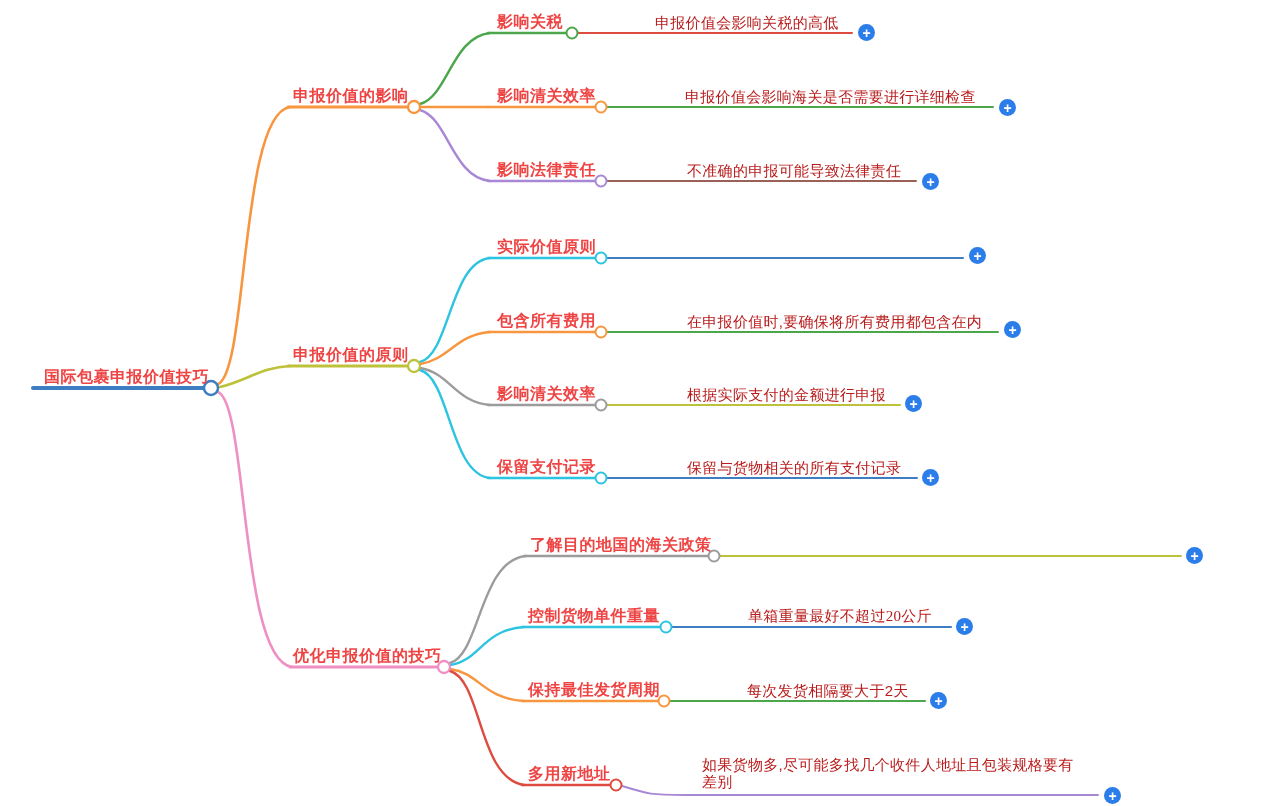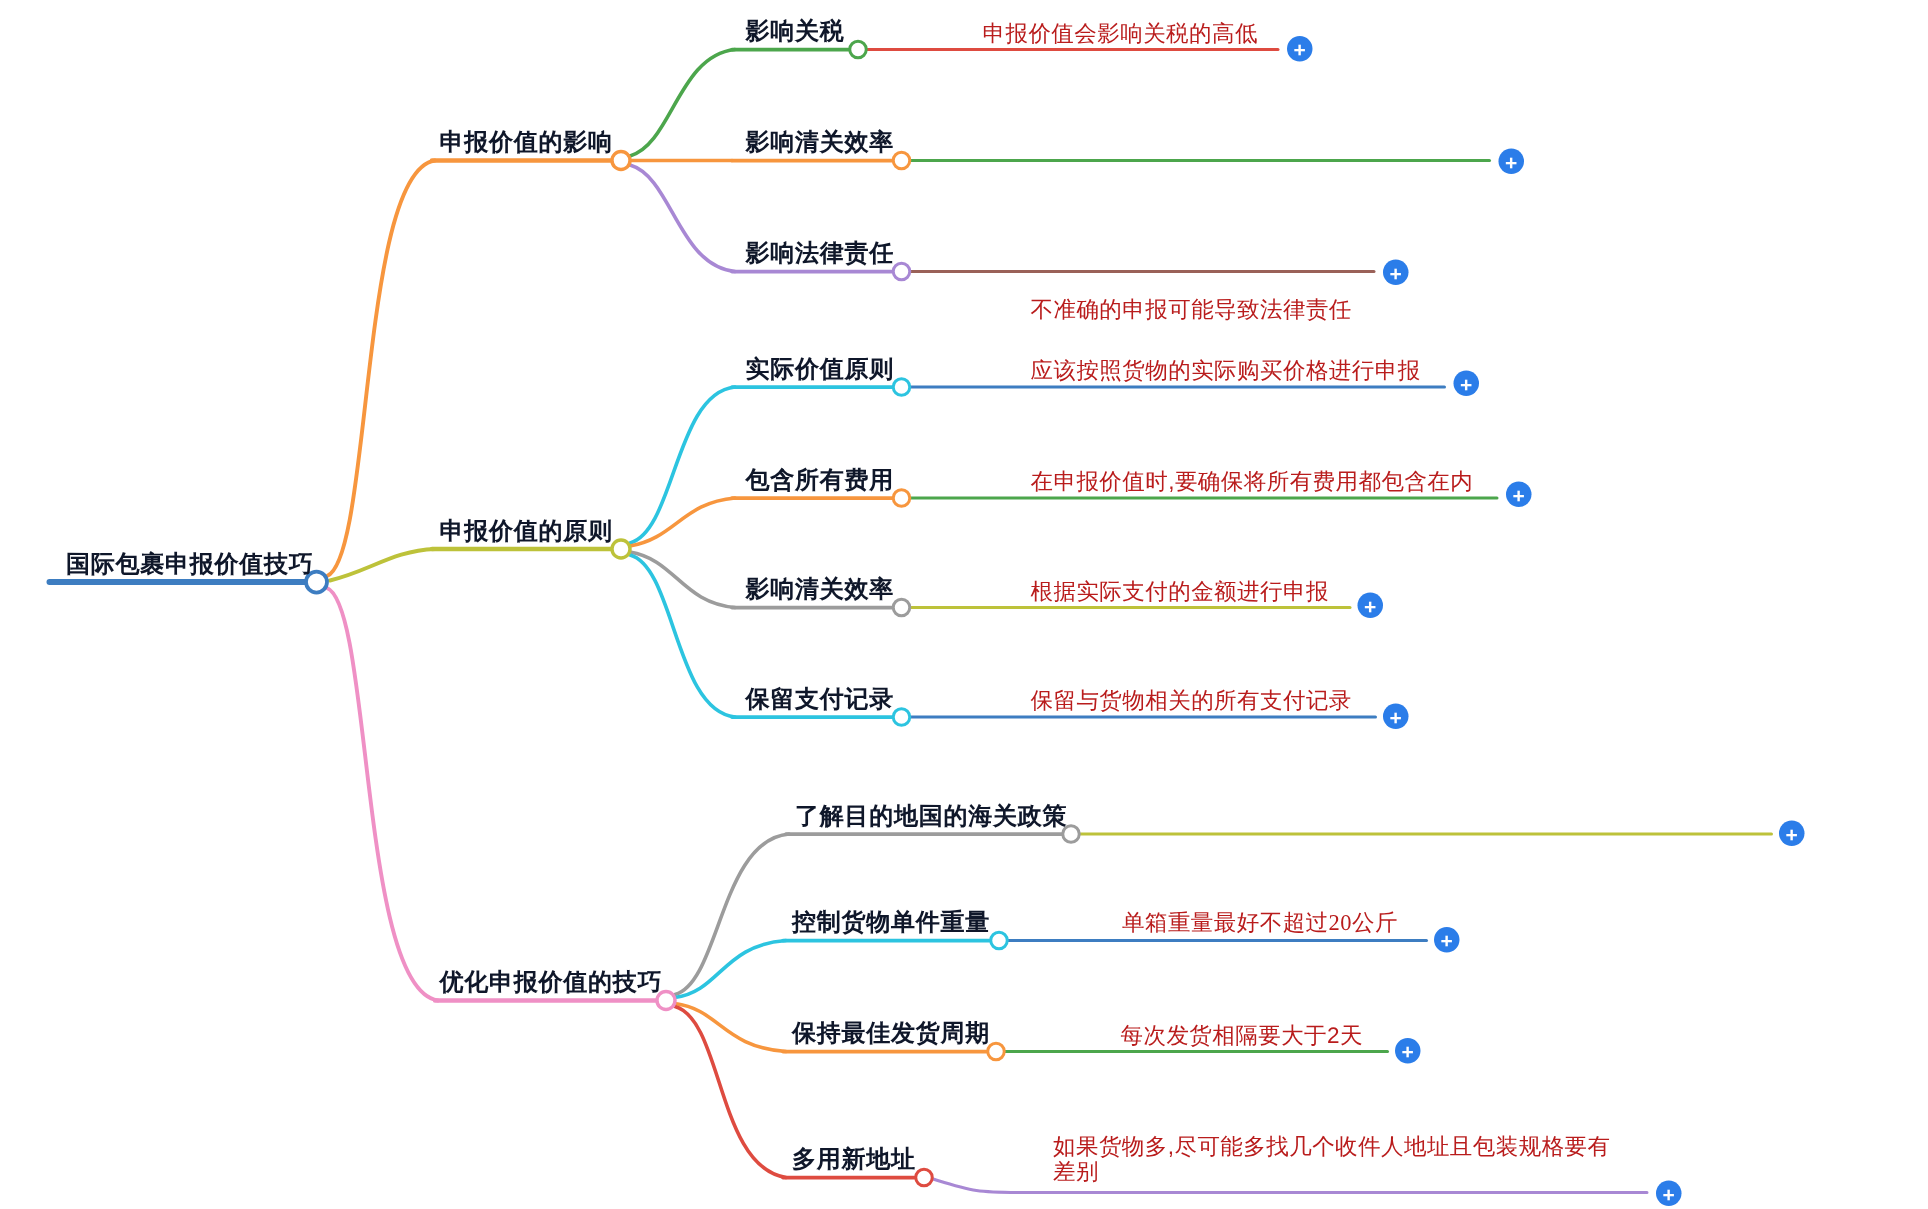--- a/index.html
+++ b/index.html
@@ -9,21 +9,21 @@
     background:#ffffff;
     font-family:"Liberation Sans","DejaVu Sans",sans-serif;
     overflow:hidden;
   }
   #wires{position:absolute;left:0;top:0;width:1285px;height:806px;}
   .node{
     position:absolute;
     font-weight:bold;
     font-size:16px;
     letter-spacing:0.5px;
-    color:#0f172a;
+    color:#ef4444;
     white-space:nowrap;
     cursor:pointer;
     line-height:19px;
   }
   .root{font-size:16px;}
   .leaf{
     position:absolute;
     font-size:15px;
     letter-spacing:0.3px;
     color:#b91c1c;
@@ -127,28 +127,28 @@
 
   <div class="node" style="left:293px;top:86px;">申报价值的影响</div>
   <div class="node" style="left:293px;top:345px;">申报价值的原则</div>
   <div class="node" style="left:293px;top:646px;">优化申报价值的技巧</div>
 
   <div class="node" style="left:497px;top:12px;">影响关税</div>
   <div class="node" style="left:497px;top:86px;">影响清关效率</div>
   <div class="node" style="left:497px;top:160px;">影响法律责任</div>
 
   <div class="leaf" style="left:655px;top:14px;">申报价值会影响关税的高低</div>
-  <div class="leaf" style="left:687px;top:162px;margin-top:36px;">不准确的申报可能导致法律责任</div>
+  <div class="leaf" style="left:685px;top:88px;">申报价值会影响海关是否需要进行详细检查</div>
+  <div class="leaf" style="left:687px;top:162px;">不准确的申报可能导致法律责任</div>
 
   <div class="node" style="left:497px;top:237px;">实际价值原则</div>
   <div class="node" style="left:497px;top:311px;">包含所有费用</div>
   <div class="node" style="left:497px;top:384px;">影响清关效率</div>
   <div class="node" style="left:497px;top:457px;">保留支付记录</div>
 
-  <div class="leaf" style="left:687px;top:239px;">应该按照货物的实际购买价格进行申报</div>
   <div class="leaf" style="left:687px;top:313px;">在申报价值时,要确保将所有费用都包含在内</div>
   <div class="leaf" style="left:687px;top:386px;">根据实际支付的金额进行申报</div>
   <div class="leaf" style="left:687px;top:459px;">保留与货物相关的所有支付记录</div>
 
   <div class="node" style="left:530px;top:535px;">了解目的地国的海关政策</div>
   <div class="node" style="left:528px;top:606px;">控制货物单件重量</div>
   <div class="node" style="left:528px;top:680px;">保持最佳发货周期</div>
   <div class="node" style="left:528px;top:764px;">多用新地址</div>
 
   <div class="leaf" style="left:748px;top:608px;font-family:Liberation Serif, serif;">单箱重量最好不超过20公斤</div>

